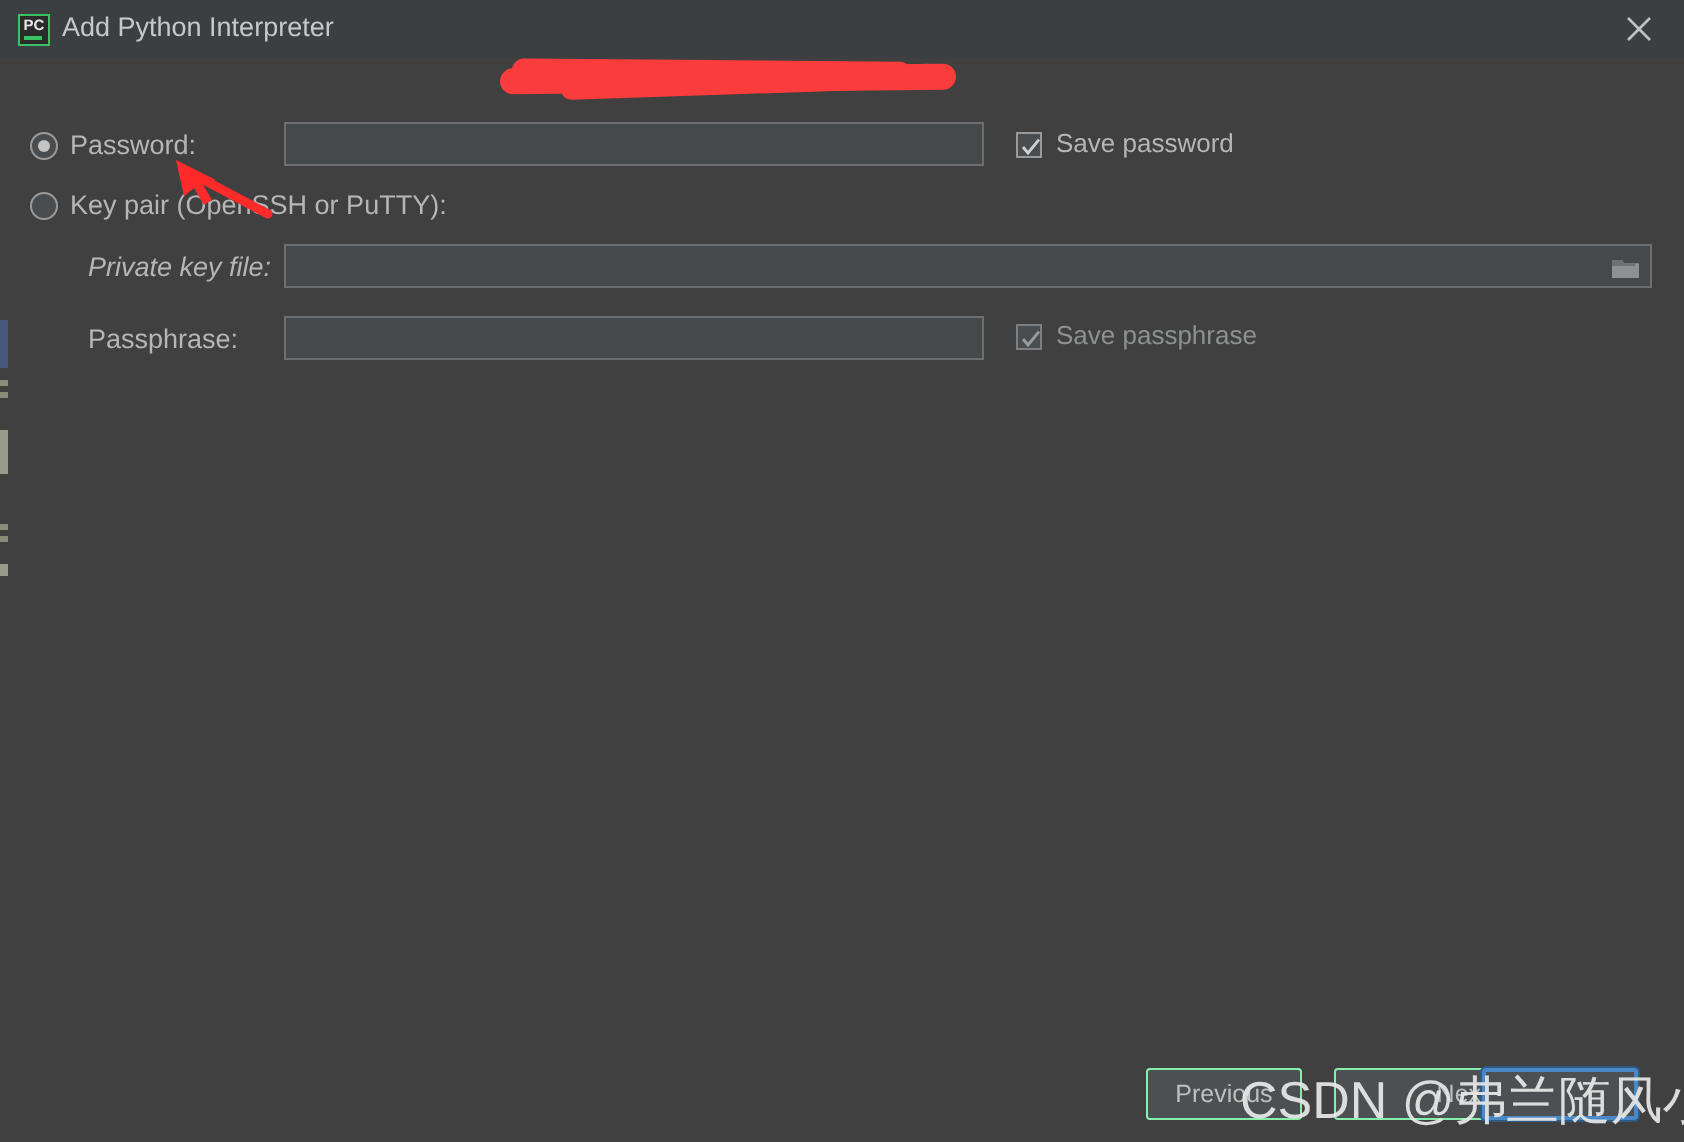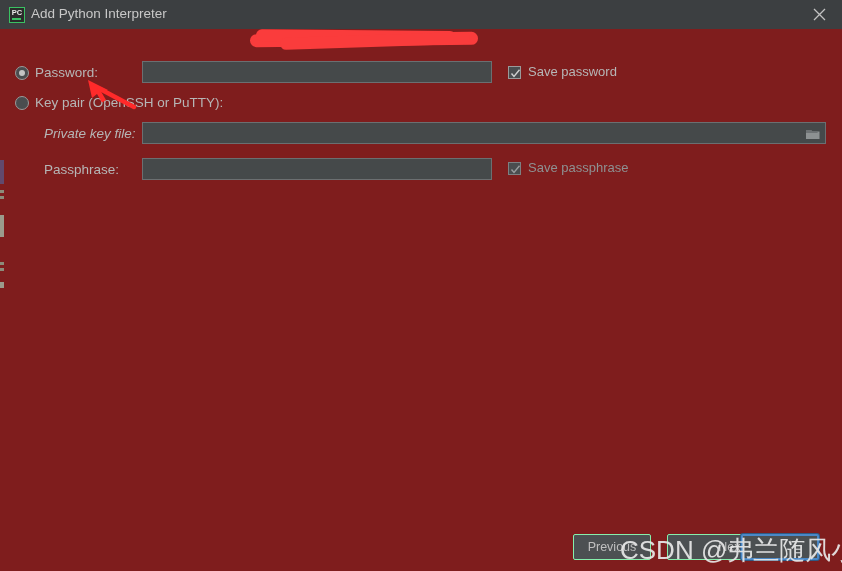--- a/index.html
+++ b/index.html
@@ -13,21 +13,21 @@
     font-family: "Liberation Sans", sans-serif;
     overflow: hidden;
   }
 
   #dialog {
     position: absolute;
     left: 0;
     top: 0;
     width: 842px;
     height: 571px;
-    background: #7f1d1d;
+    background: #404040;
     color: #bbbbbb;
     overflow: hidden;
   }
 
   
   .bg-sliver {
     position: absolute;
     left: 0;
     width: 4px;
   }

